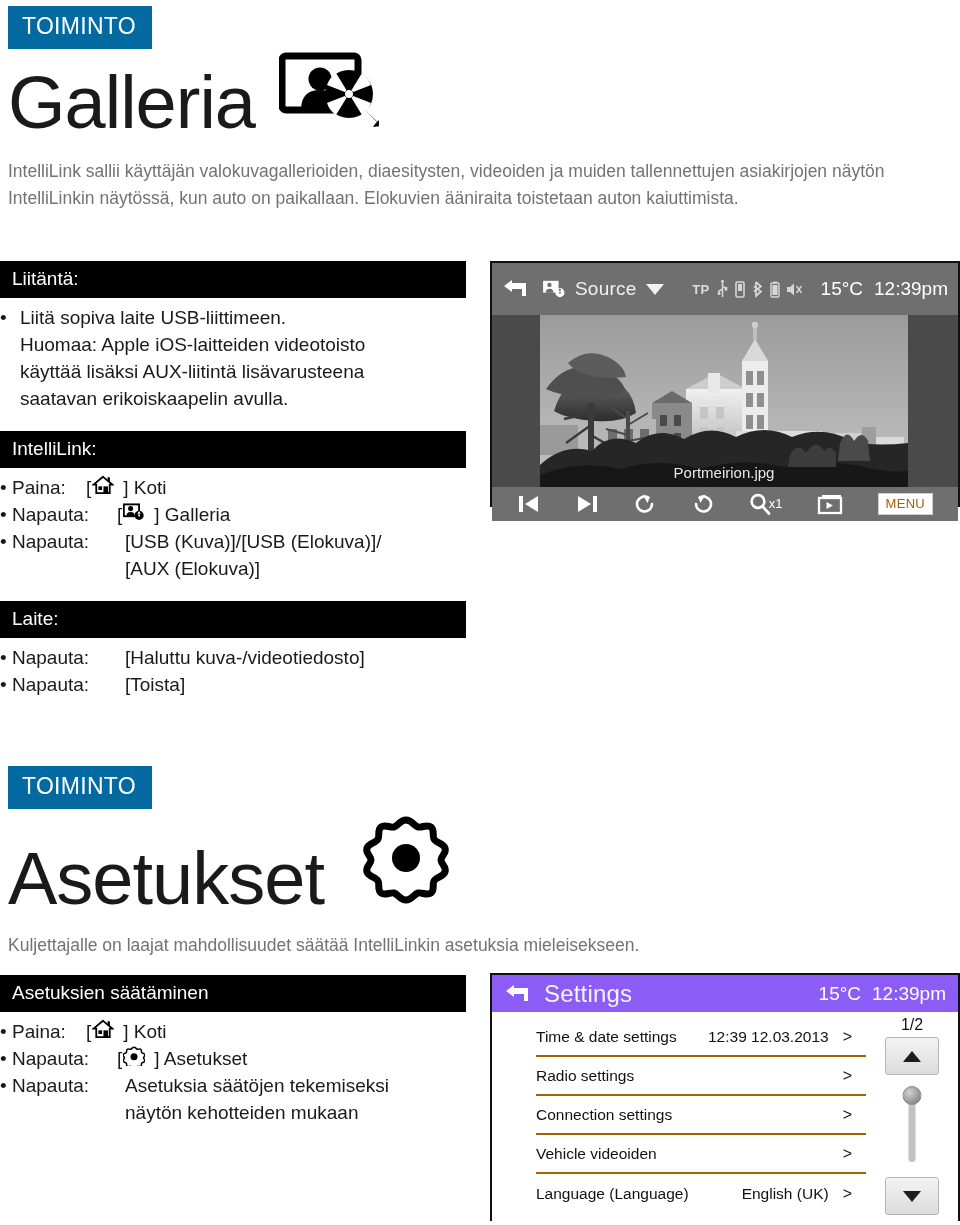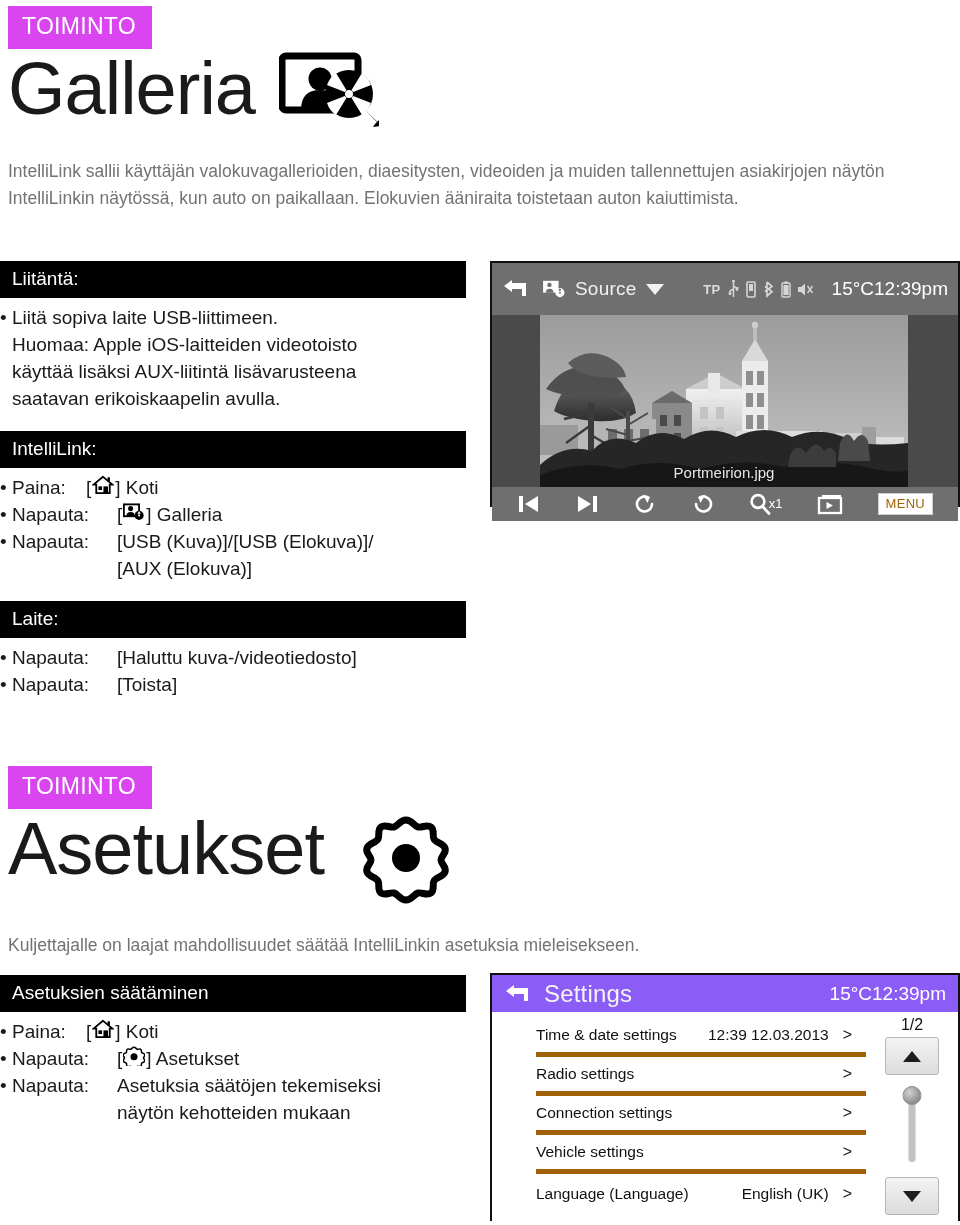--- a/index.html
+++ b/index.html
@@ -9,34 +9,34 @@
     background:#ffffff;
     font-family:"Liberation Sans", sans-serif;
     color:#1a1a1a;
     position:relative;
     overflow:hidden;
   }
 
   
   .tag {
     display:inline-block;
-    background:#d946ef;
+    background:#0369a1;
     color:#fff;
     font-size:23px;
     line-height:1;
     padding:9px 16px 11px 14px;
     letter-spacing:.3px;
   }
   .bigtitle {
     font-size:74px;
     font-weight:400;
     letter-spacing:-1px;
     line-height:1;
     display:flex;
-    align-items:flex-start;
+    align-items:flex-end;
     gap:24px;
   }
   .bodytext {
     font-size:17.5px;
     line-height:1.52;
     color:#737373;
   }
   .barhead {
     background:#000;
     color:#fff;
@@ -48,21 +48,21 @@
   .steps { margin-top:7px; }
   .step {
     font-size:19px;
     line-height:1.42;
     display:flex;
     align-items:flex-start;
     white-space:nowrap;
   }
   .step .bullet { width:12px; flex:0 0 12px; }
   .step .lbl { flex:0 0 auto; }
-  .step .val { margin-left:0; }
+  .step .val { margin-left:8px; }
   .ind { padding-left:12px; }
   .w-paina .lbl { width:74px; }
   .w-nap   .lbl { width:105px; }
 
   
   .inline-ico {
     display:inline-block;
     width:22px; height:20px;
     vertical-align:-4px;
     margin:0 1px;
@@ -104,21 +104,21 @@
     border-left:9px solid transparent;
     border-right:9px solid transparent;
     border-top:11px solid #f2f2f2;
     margin-left:10px;
   }
   .status-icons {
     display:flex; align-items:center; gap:6px;
     color:#d6d6d6;
   }
   .status-icons .tp { font-size:13px; font-weight:600; letter-spacing:.4px; color:#dcdcdc; }
-  .clockgrp { display:flex; align-items:center; gap:0; margin-left:18px; }
+  .clockgrp { display:flex; align-items:center; gap:11px; margin-left:18px; }
   .clockgrp span { font-size:19px; color:#ffffff; }
 
   .dev-stage {
     position:relative;
     height:172px;
     background:#4a4a4a;
     overflow:hidden;
   }
   .photo-wrap { position:absolute; left:48px; top:0; width:368px; height:172px; overflow:hidden; }
   .filename {
@@ -165,21 +165,21 @@
     display:flex; align-items:center;
     padding:0 12px;
     color:#fff;
   }
   .set-title { font-size:24px; margin-left:14px; color:#f4f4f4; letter-spacing:.2px; }
   .set-body { display:flex; height:209px; background:#fff; }
   .set-list { flex:1 1 auto; padding:6px 0 0 44px; }
   .set-row {
     display:flex; align-items:center;
     height:39px;
-    border-bottom:5px solid #a16207;
+    border-bottom:2px solid #a16207;
     font-size:15.5px;
     padding-right:14px;
     color:#111;
   }
   .set-row:last-child { border-bottom:none; }
   .set-row .rlabel { flex:1 1 auto; }
   .set-row .rvalue { margin-right:14px; }
   .set-row .rchev  { font-size:16px; }
 
   .set-scroll {
@@ -626,21 +626,21 @@
         <span class="rchev">&gt;</span>
       </div>
 
       <div class="set-row">
         <span class="rlabel">Connection settings</span>
         <span class="rvalue"></span>
         <span class="rchev">&gt;</span>
       </div>
 
       <div class="set-row">
-        <span class="rlabel">Vehicle settings</span>
+        <span class="rlabel">Vehicle videoiden</span>
         <span class="rvalue"></span>
         <span class="rchev">&gt;</span>
       </div>
 
       <div class="set-row">
         <span class="rlabel">Language (Language)</span>
         <span class="rvalue">English (UK)</span>
         <span class="rchev">&gt;</span>
       </div>
     </div>

